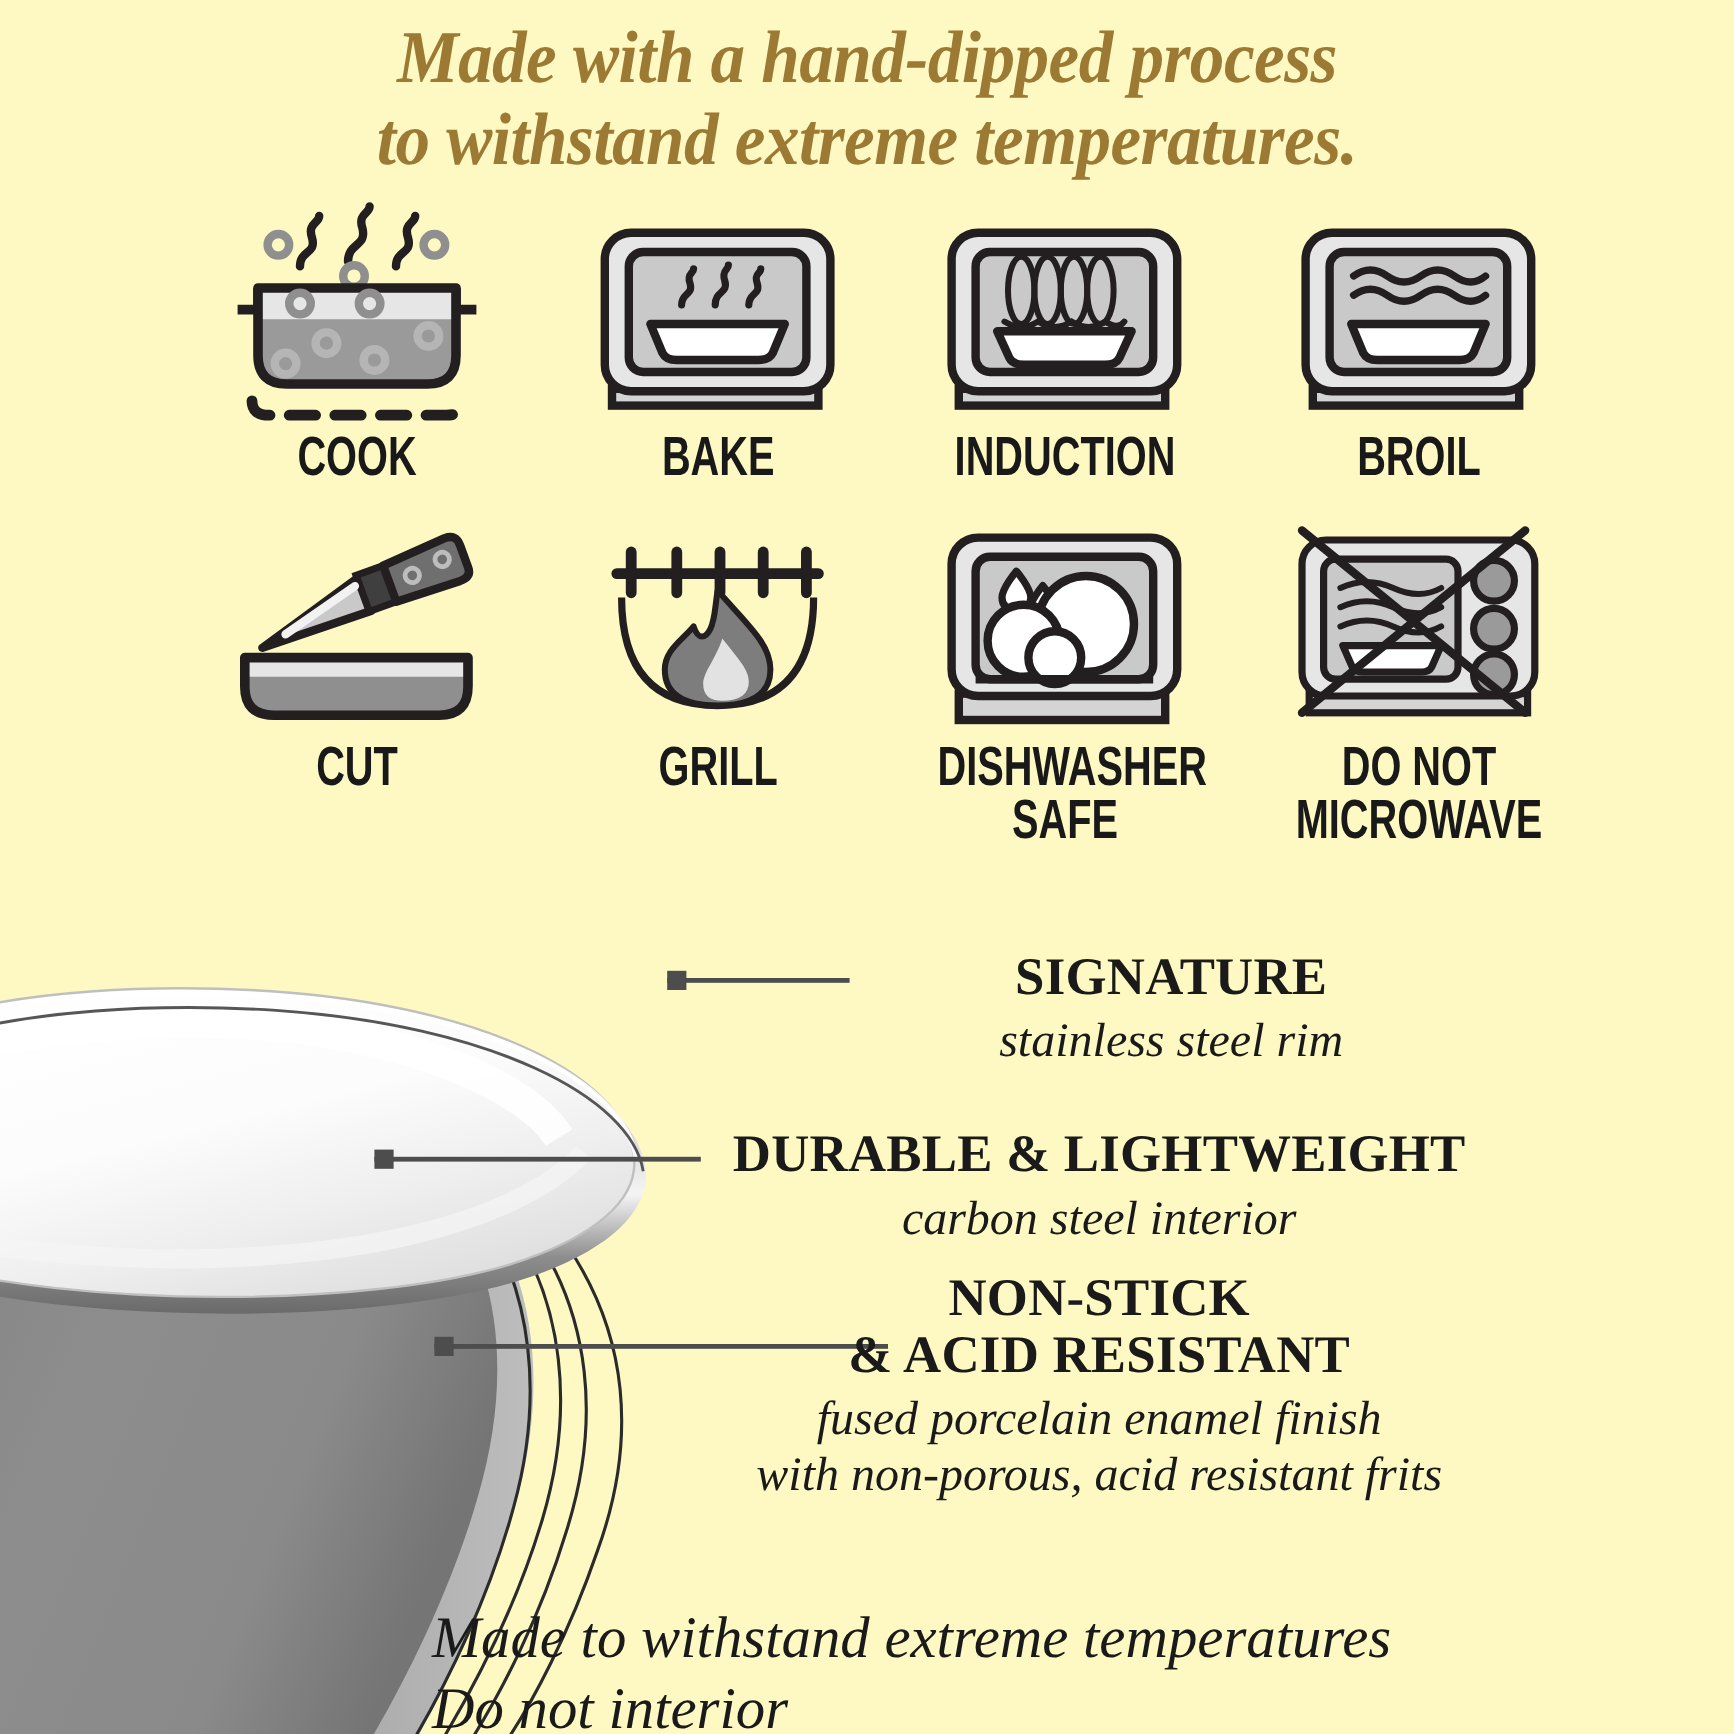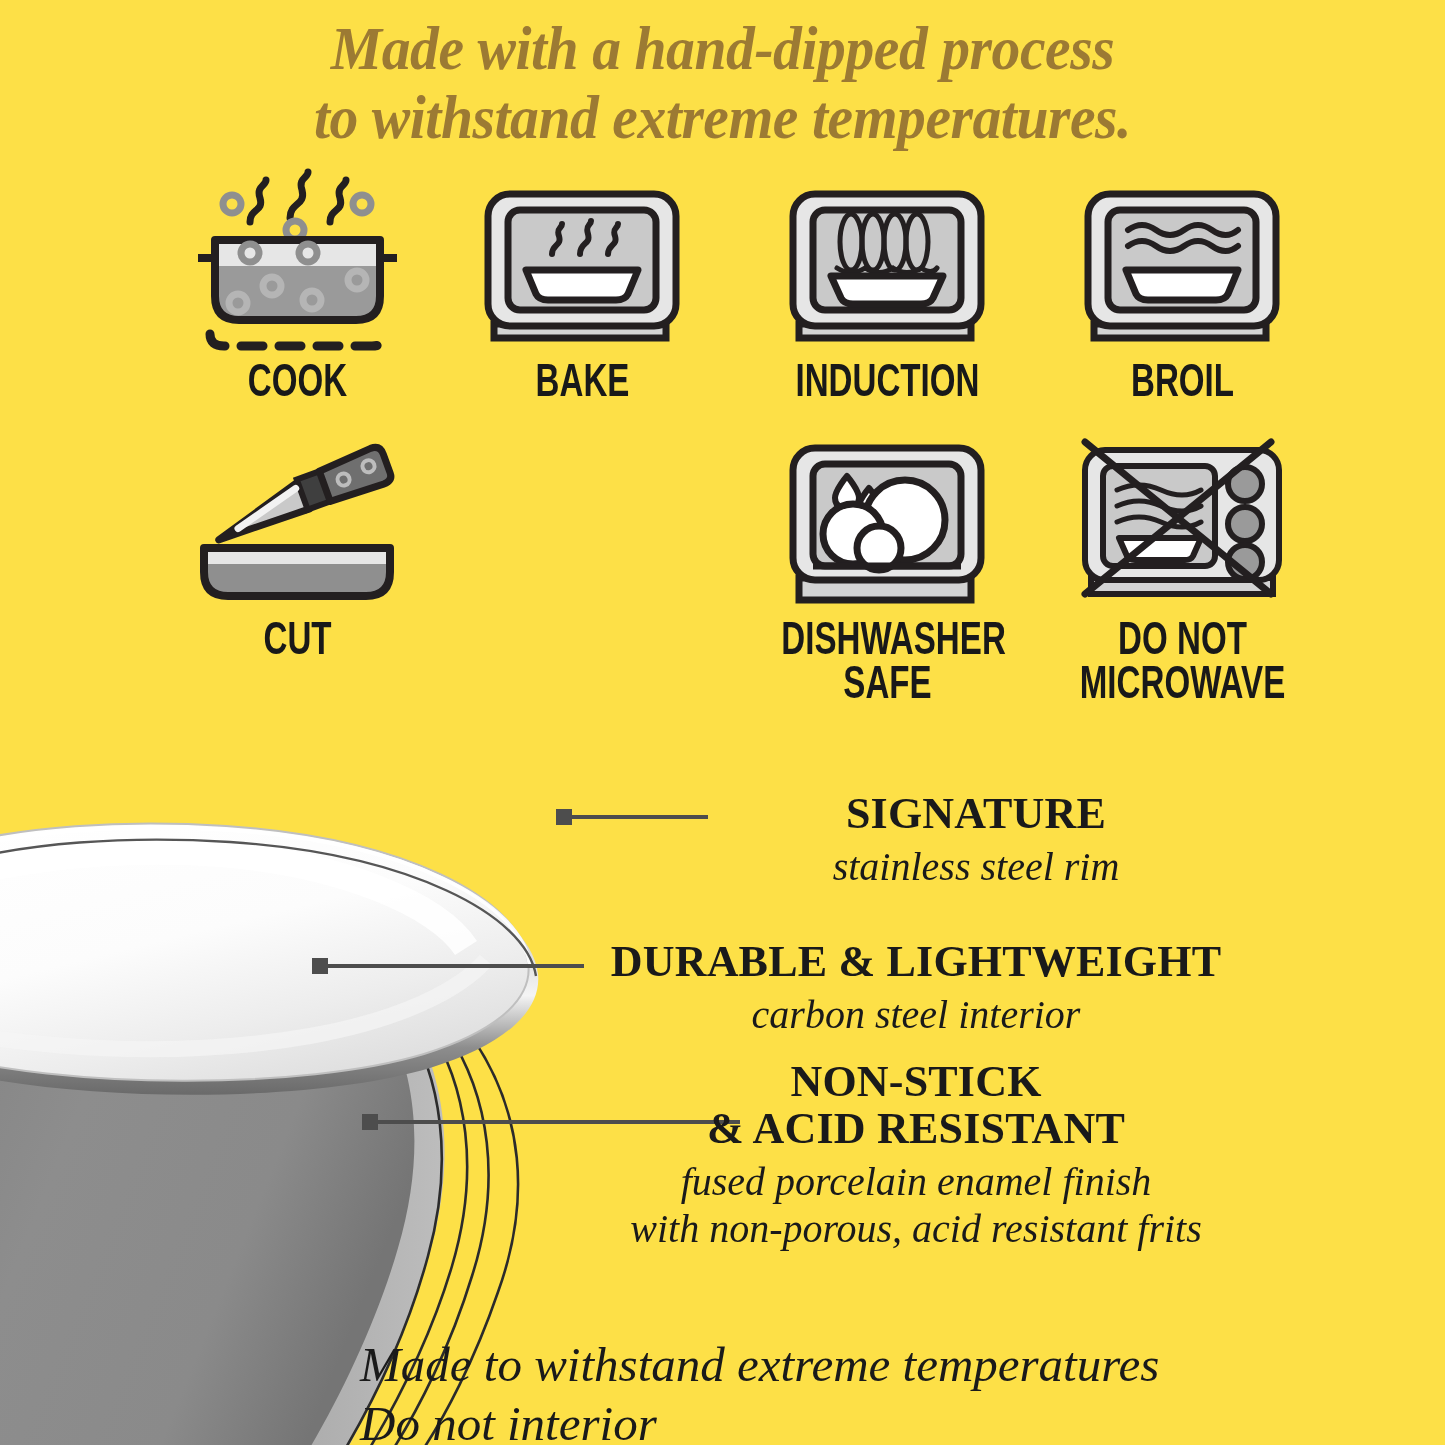--- a/index.html
+++ b/index.html
@@ -5,21 +5,21 @@
 <style>
   html, body {
     margin: 0;
     padding: 0;
     background: #ffffff;
   }
   #page {
     position: relative;
     width: 1445px;
     height: 1445px;
-    background: #fde047;
+    background: #fef9c3;
     overflow: hidden;
     font-family: "Liberation Serif", serif;
     text-decoration: underline;
   }
 
   
   #headline {
     position: absolute;
     top: 14px;
     left: 0;
@@ -68,21 +68,21 @@
     transform-origin: center top;
     margin-top: 6px;
     white-space: nowrap;
   }
   .icon-label .lbl2 { display: block; }
 
   
   .r1 { top: 0px; }
   .r2 { top: 258px; }
   .c1 { left: 0px; }
-  .c2 { left: 285px; }
+  .c2 { left: 301px; }
   .c3 { left: 590px; }
   .c4 { left: 885px; }
 
   
   #pan-illustration {
     position: absolute;
     left: -110px;
     top: 626px;
     width: 760px;
     height: 825px;
@@ -272,20 +272,40 @@
           <path d="M14 112 L200 112 L200 136 Q200 160 176 160 L38 160 Q14 160 14 136 Z" fill="#e6e6e6"></path>
           <path d="M14 128 L200 128 L200 136 Q200 160 176 160 L38 160 Q14 160 14 136 Z" fill="#8f8f8f"></path>
           <path d="M14 112 L200 112 L200 136 Q200 160 176 160 L38 160 Q14 160 14 136 Z" fill="none" stroke="#231f20" stroke-width="8" stroke-linejoin="round"></path>
         </svg>
       </div>
       <div class="icon-label">
         <span>CUT</span>
       </div>
     </div>
 
+    <div class="icon-cell r2 c2">
+      <div class="icon-art">
+        <svg width="205" height="175" viewBox="0 0 205 175">
+          <g stroke="#231f20" stroke-width="9" stroke-linecap="round" fill="none">
+            <path d="M18 42 L186 42"></path>
+            <path d="M30 24 L30 58"></path>
+            <path d="M68 24 L68 58"></path>
+            <path d="M104 24 L104 58"></path>
+            <path d="M140 24 L140 58"></path>
+            <path d="M176 24 L176 58"></path>
+          </g>
+          <path d="M22 62 Q22 152 102 152 Q182 152 182 62" fill="none" stroke="#231f20" stroke-width="6"></path>
+          <path d="M102 56 C126 84, 146 100, 146 122 Q146 152 102 152 Q58 152 58 122 C58 106 72 98 82 86 C86 98 92 96 96 88 C100 80 100 68 102 56 Z" fill="#7d7d7d" stroke="#231f20" stroke-width="5" stroke-linejoin="round"></path>
+          <path d="M106 96 C120 114, 128 122, 128 132 Q128 148 106 148 Q90 148 90 134 C90 124 100 114 106 96 Z" fill="#e2e2e2"></path>
+        </svg>
+      </div>
+      <div class="icon-label">
+        <span>GRILL</span>
+      </div>
+    </div>
 
     <div class="icon-cell r2 c3">
       <div class="icon-art">
         <svg width="205" height="175" viewBox="0 0 205 175">
           <rect x="14" y="142" width="172" height="22" fill="#d4d4d4" stroke="#231f20" stroke-width="7"></rect>
           <rect x="8" y="12" width="188" height="132" rx="22" fill="#e6e6e6" stroke="#231f20" stroke-width="7"></rect>
           <rect x="28" y="28" width="148" height="102" rx="12" fill="#c9c9c9" stroke="#231f20" stroke-width="7"></rect>
           <g fill="#ffffff" stroke="#231f20" stroke-width="6" stroke-linejoin="round">
             <path d="M62 40 C62 40, 74 54, 74 62 Q74 72 62 72 Q50 72 50 62 C50 54 62 40 62 40 Z"></path>
             <path d="M84 52 C84 52, 95 65, 95 73 Q95 82 84 82 Q73 82 73 73 C73 65 84 52 84 52 Z"></path>

